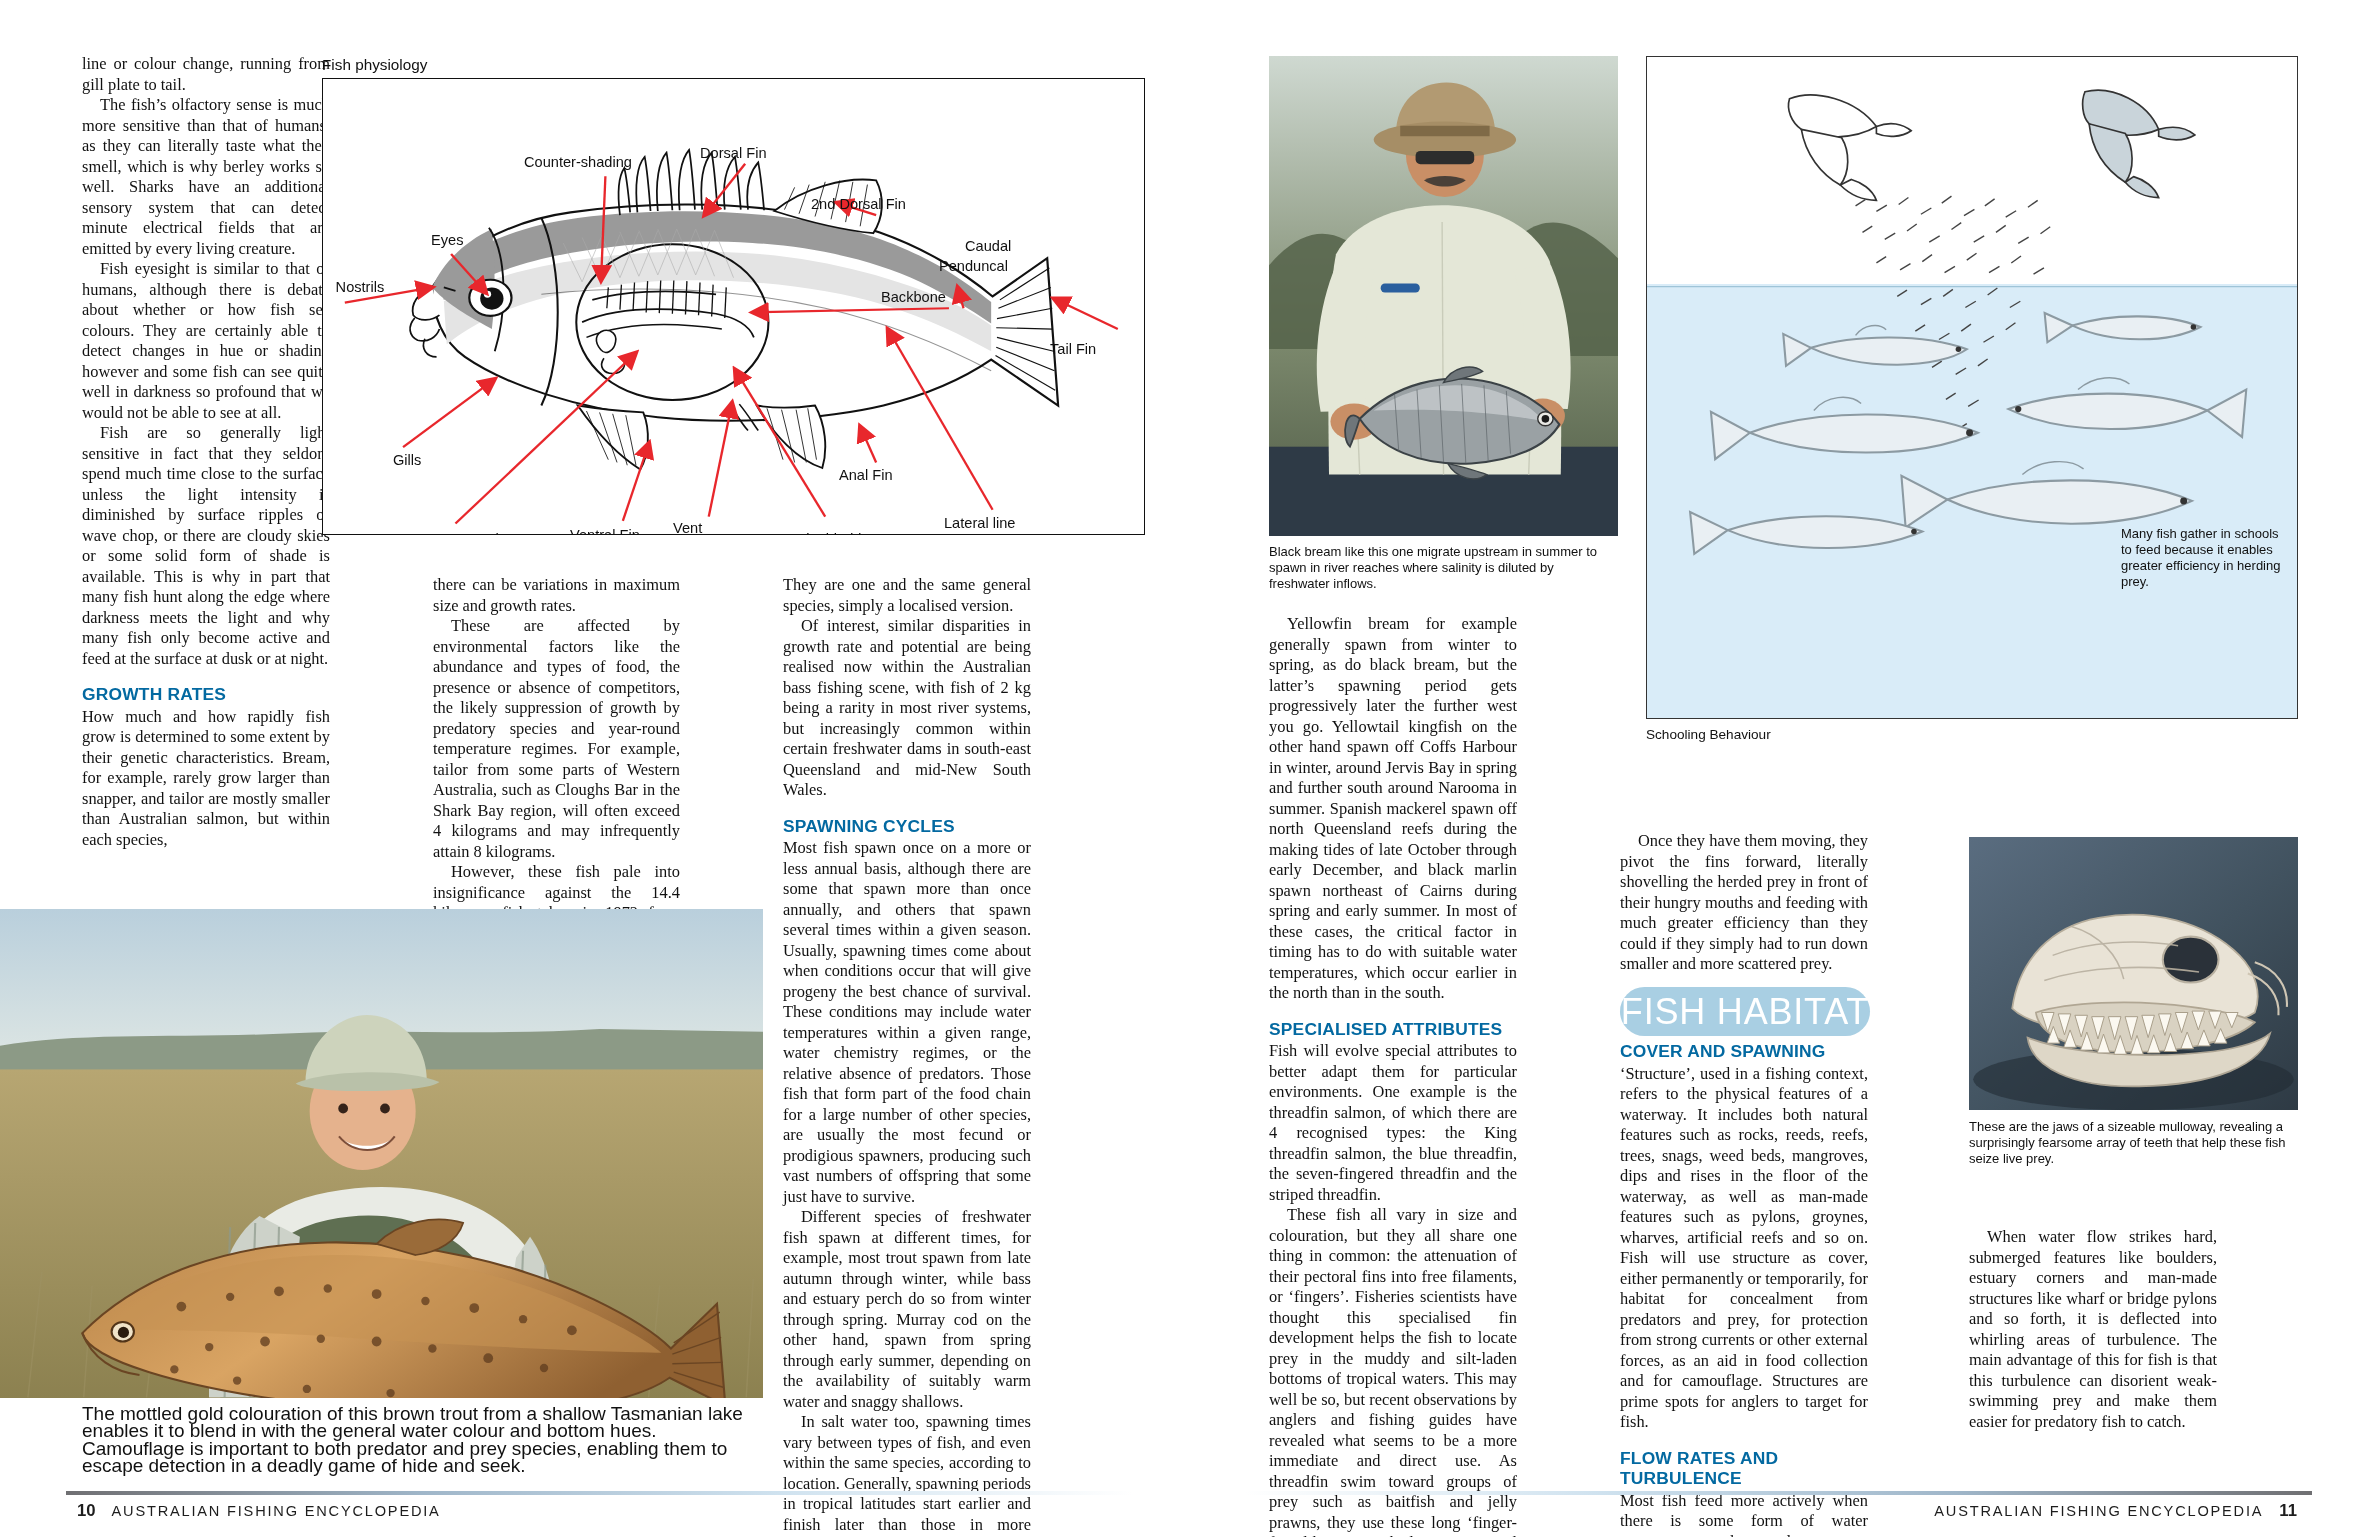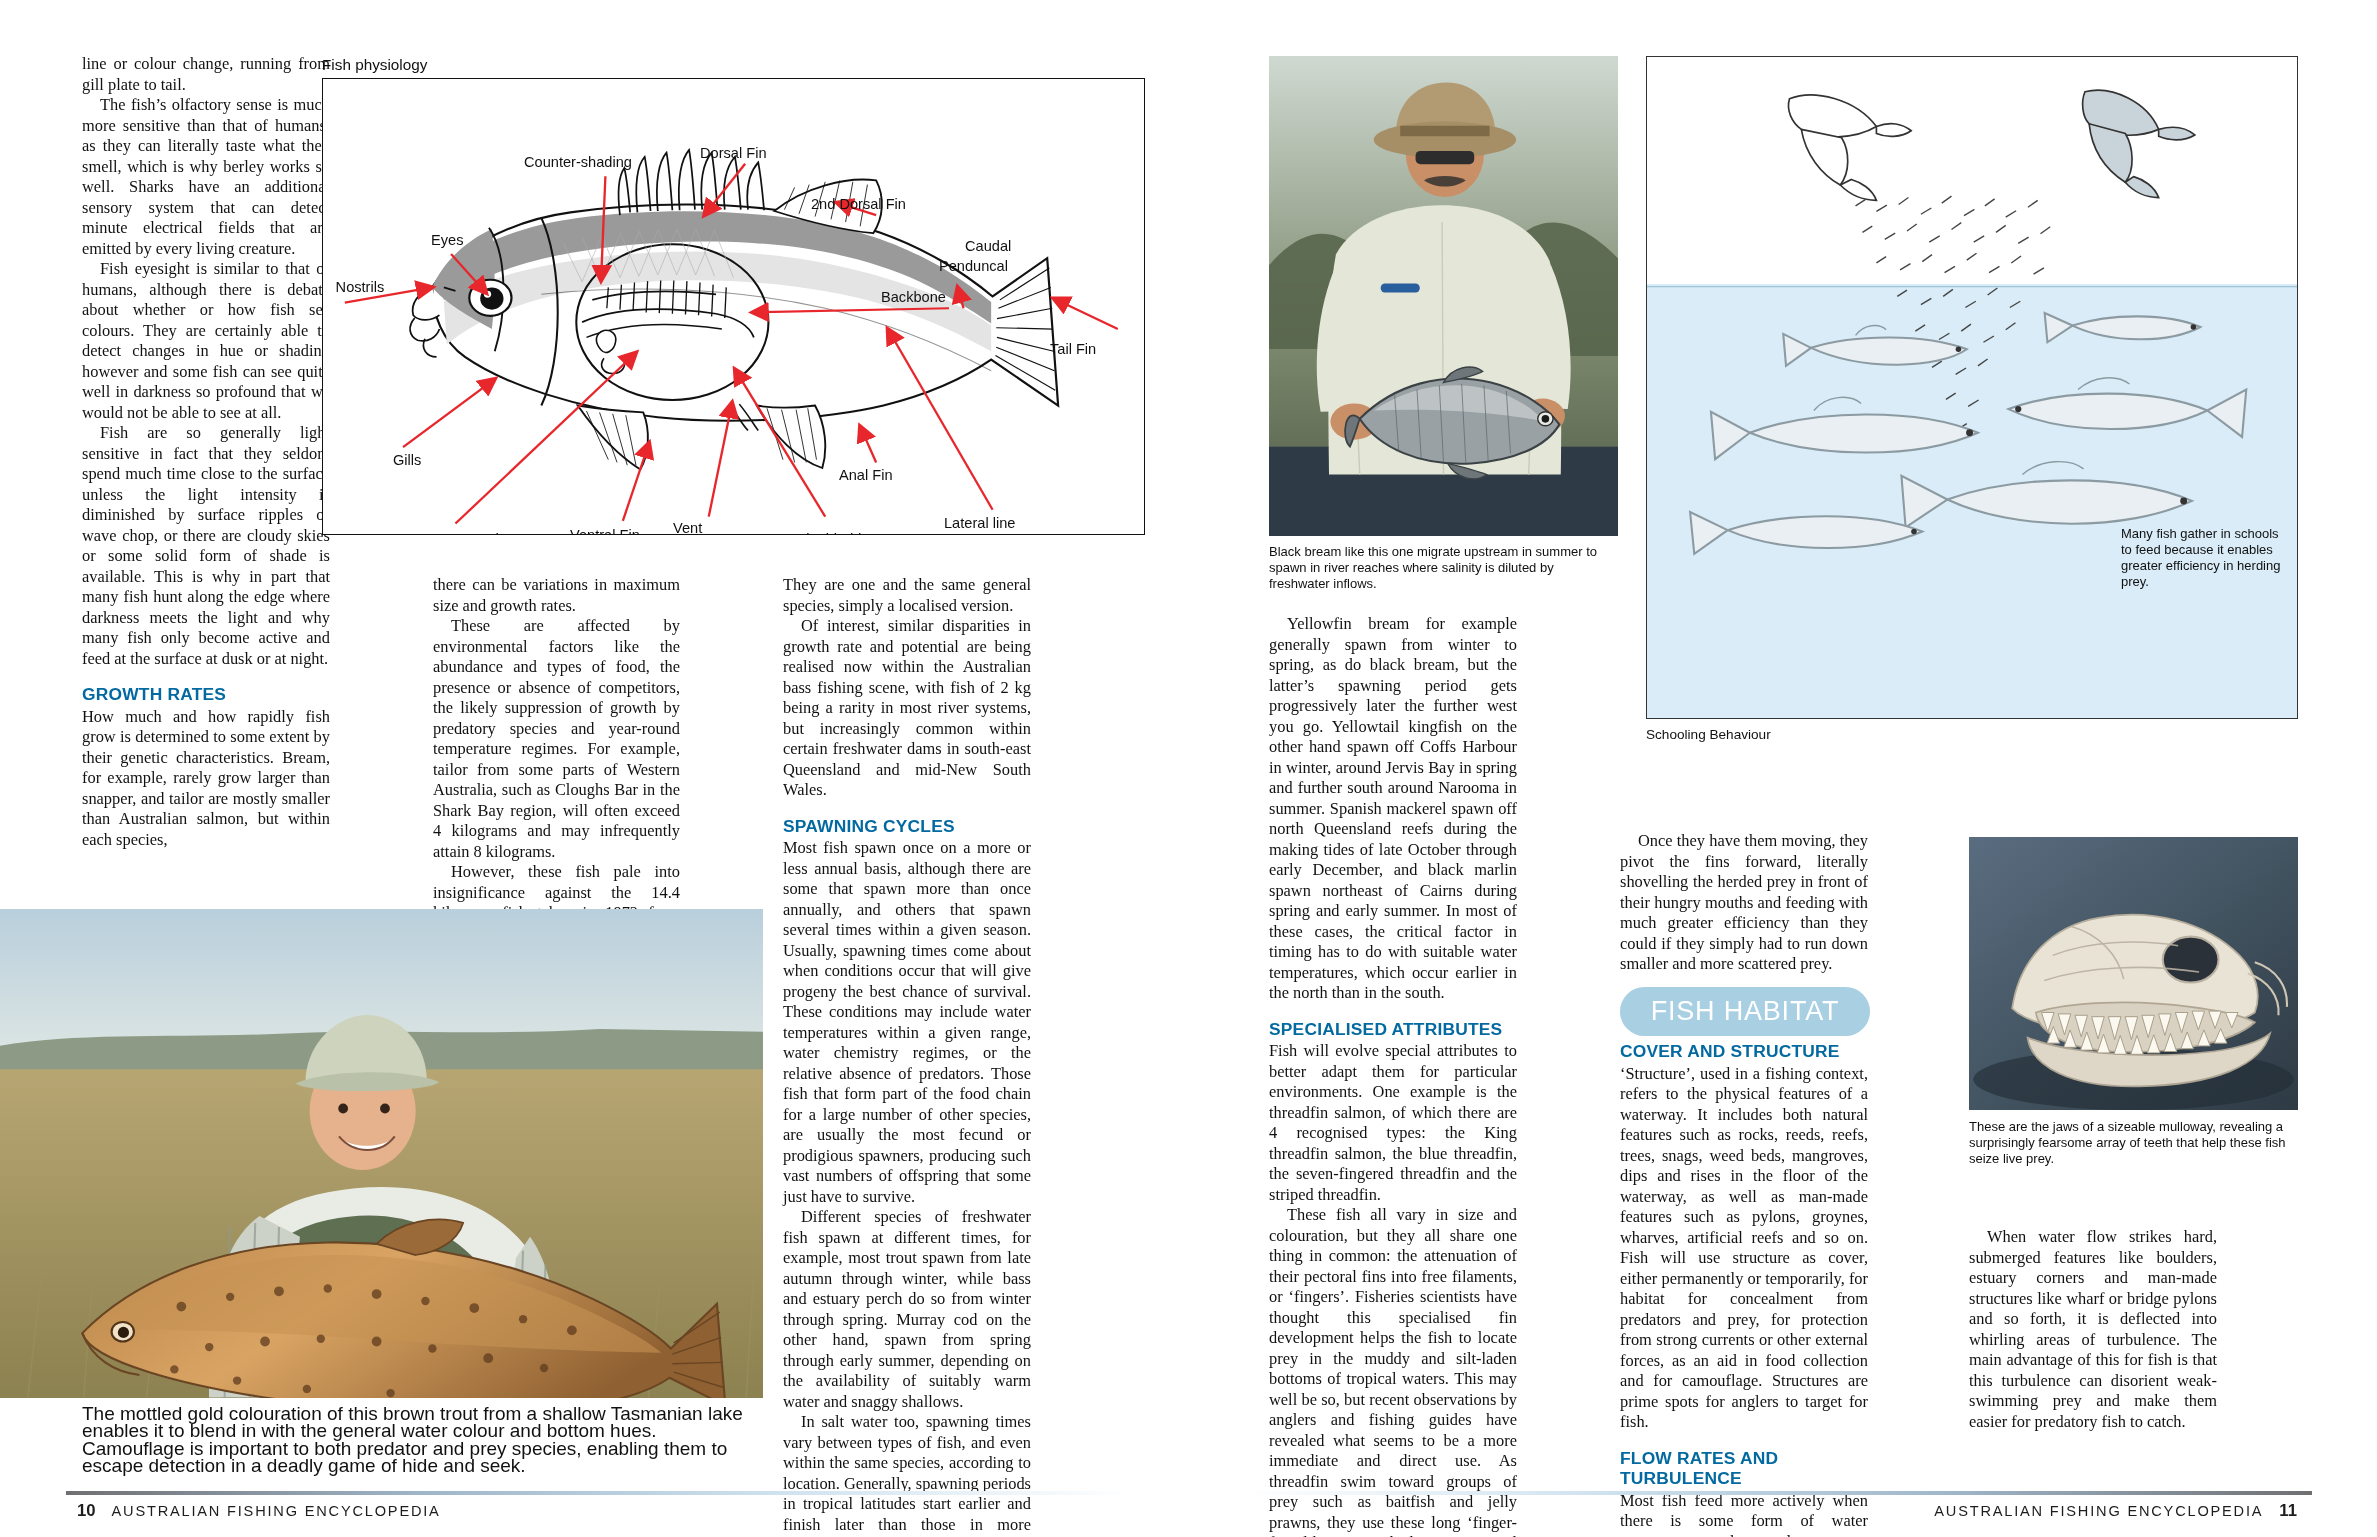--- a/index.html
+++ b/index.html
@@ -84,21 +84,21 @@
   }
 
   
   .pill {
     position:absolute;
     background:#a9cfe3;
     border-radius:28px;
     display:flex; align-items:center; justify-content:center;
     color:#ffffff;
     font-family:"Liberation Sans", sans-serif;
-    font-size:27px;
+    font-size:36px;
     letter-spacing:0.8px;
   }
 
   
   .foot-rule { position:absolute; height:3.5px; }
   .foot-left  { background:linear-gradient(to right,#6f6f72,#9fb6c9,#cfe2ef,#ffffff); }
   .foot-right { background:linear-gradient(to left,#6f6f72,#9fb6c9,#cfe2ef,#ffffff); }
   .foot {
     position:absolute;
     font-family:"Liberation Sans", sans-serif;
@@ -603,21 +603,21 @@
 
     <div class="col" style="left:431px; top:831px; width:248px;">
       <p>Once they have them moving, they pivot the fins forward, literally shovelling the herded prey in front of their hungry mouths and feeding with much greater efficiency than they could if they simply had to run down smaller and more scattered prey.</p>
     </div>
 
     <div class="pill" style="left:431px; top:987px; width:250px; height:49px;">
       <span>FISH HABITAT</span>
     </div>
 
     <div class="col" style="left:431px; top:1041px; width:248px;">
-      <h2 class="sec" style="margin-top:0;">COVER AND STRUCTURE</h2>
+      <h2 class="sec" style="margin-top:0;">COVER AND SPAWNING</h2>
       <p class="noindent">‘Structure’, used in a fishing context, refers to the physical features of a waterway. It includes both natural features such as rocks, reeds, reefs, trees, snags, weed beds, mangroves, dips and rises in the floor of the waterway, as well as man-made features such as pylons, groynes, wharves, artificial reefs and so on. Fish will use structure as cover, either permanently or temporarily, for habitat for concealment from predators and prey, for protection from strong currents or other external forces, as an aid in food collection and for camouflage. Structures are prime spots for anglers to target for fish.</p>
       <h2 class="sec">FLOW RATES AND TURBULENCE</h2>
       <p class="noindent">Most fish feed more actively when there is some form of water movement, such as down-stream flows, tidal flows or coastal longshore currents,</p>
     </div>
 
     <div class="photo" style="left:780px; top:837px; width:329px; height:273px;">
       <svg width="100%" height="100%" viewBox="0 0 472 392" preserveAspectRatio="none">
         <defs>
           <linearGradient id="jawbg" x1="0" y1="0" x2="1" y2="1">
             <stop offset="0%" stop-color="#5a6d80"></stop>

